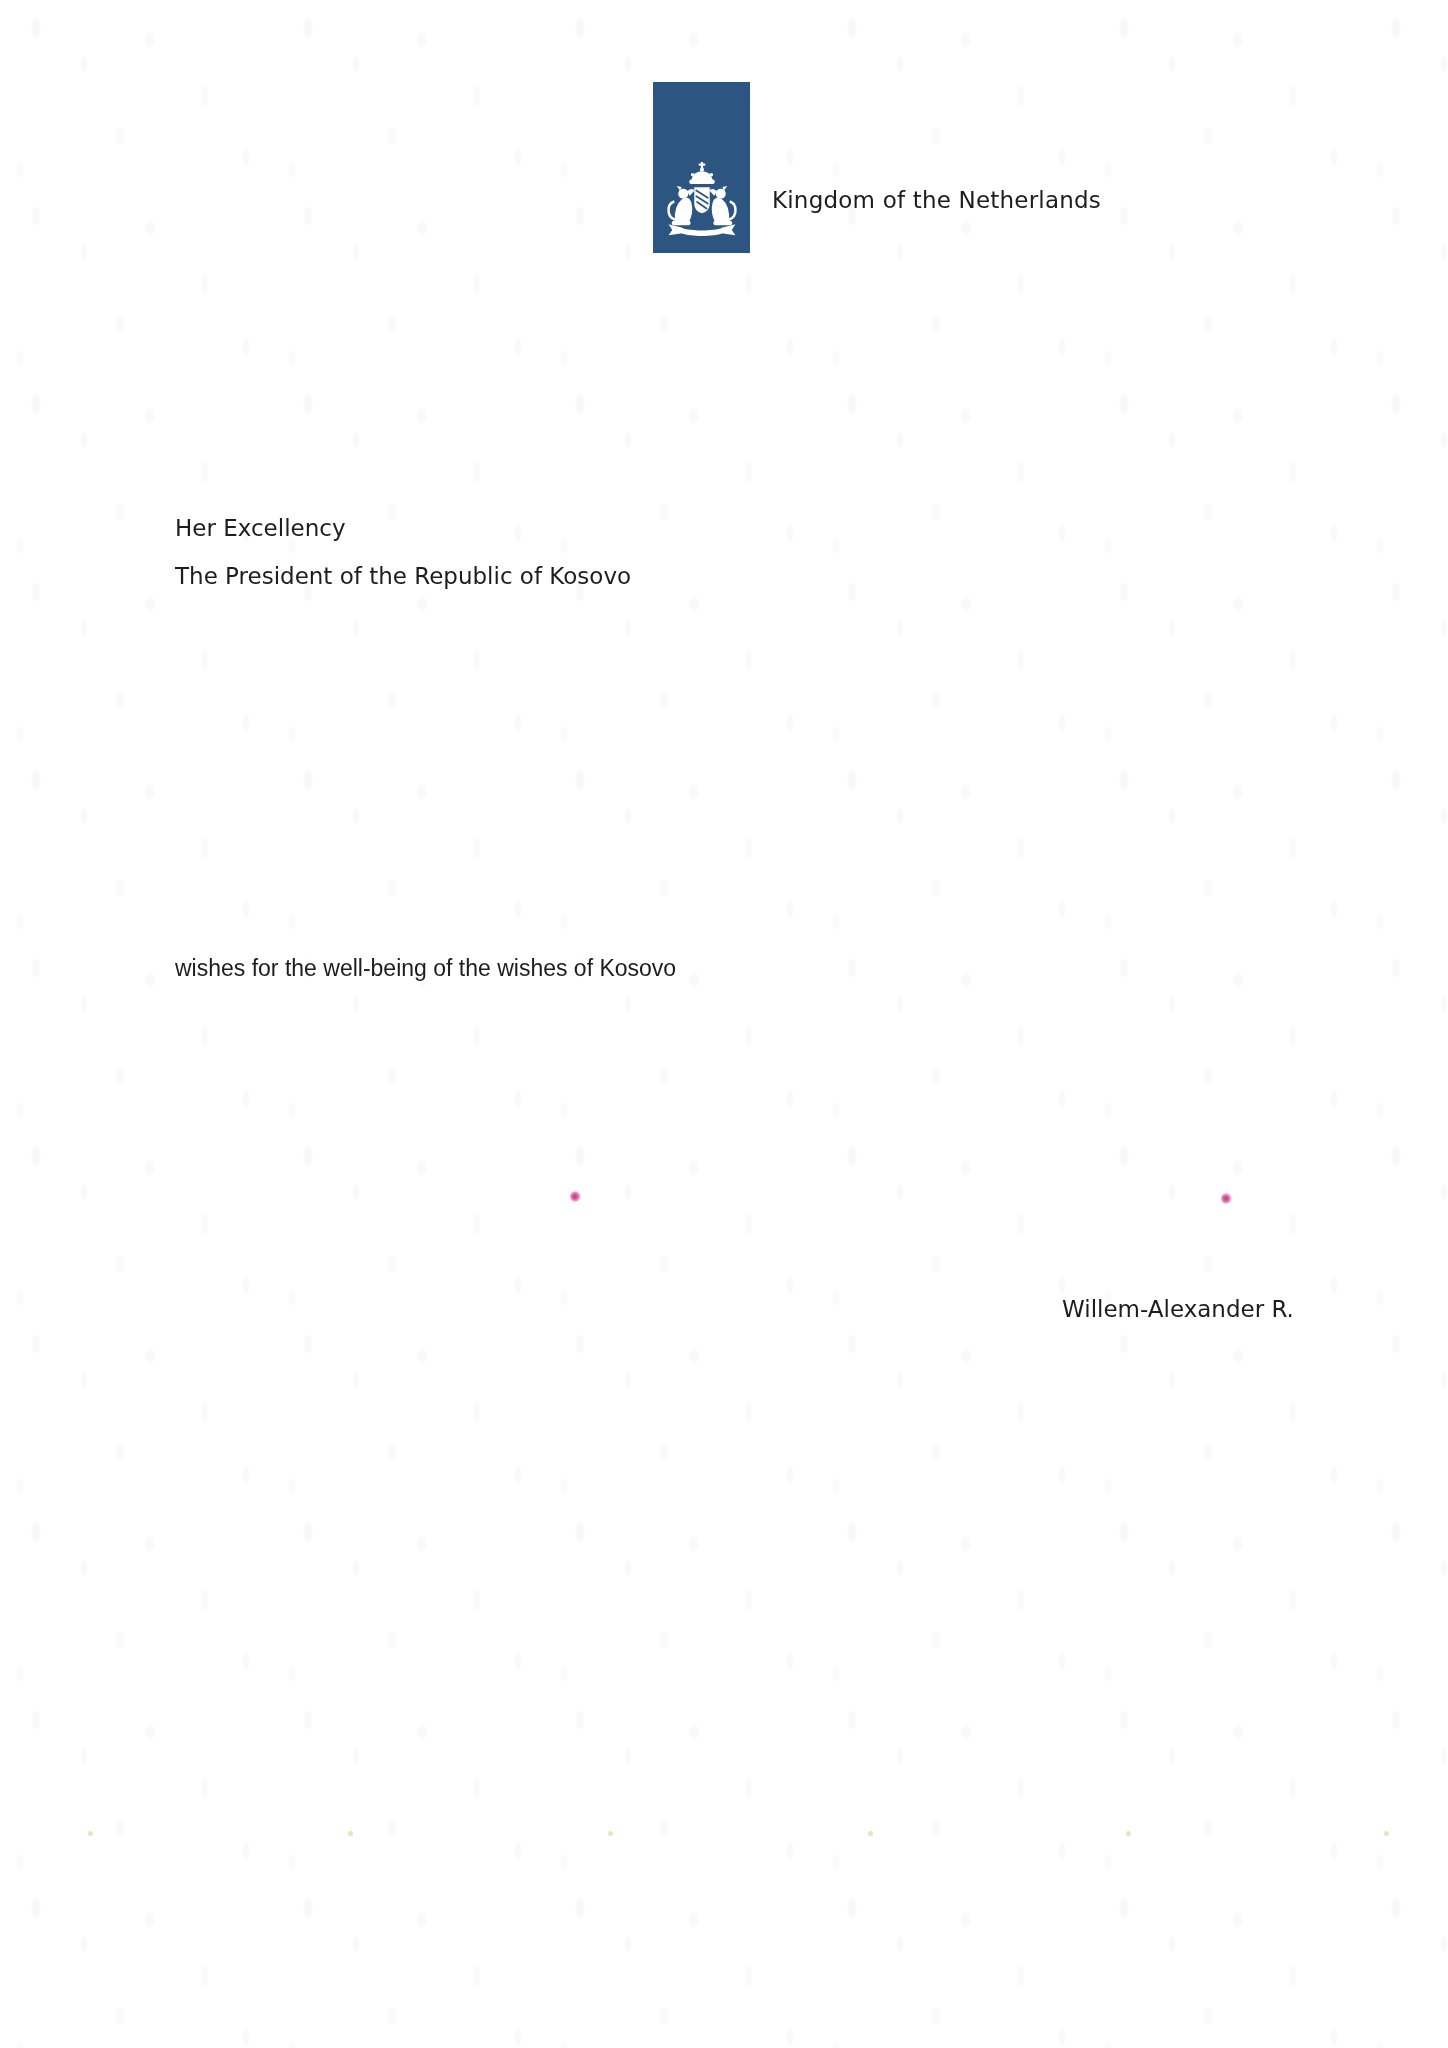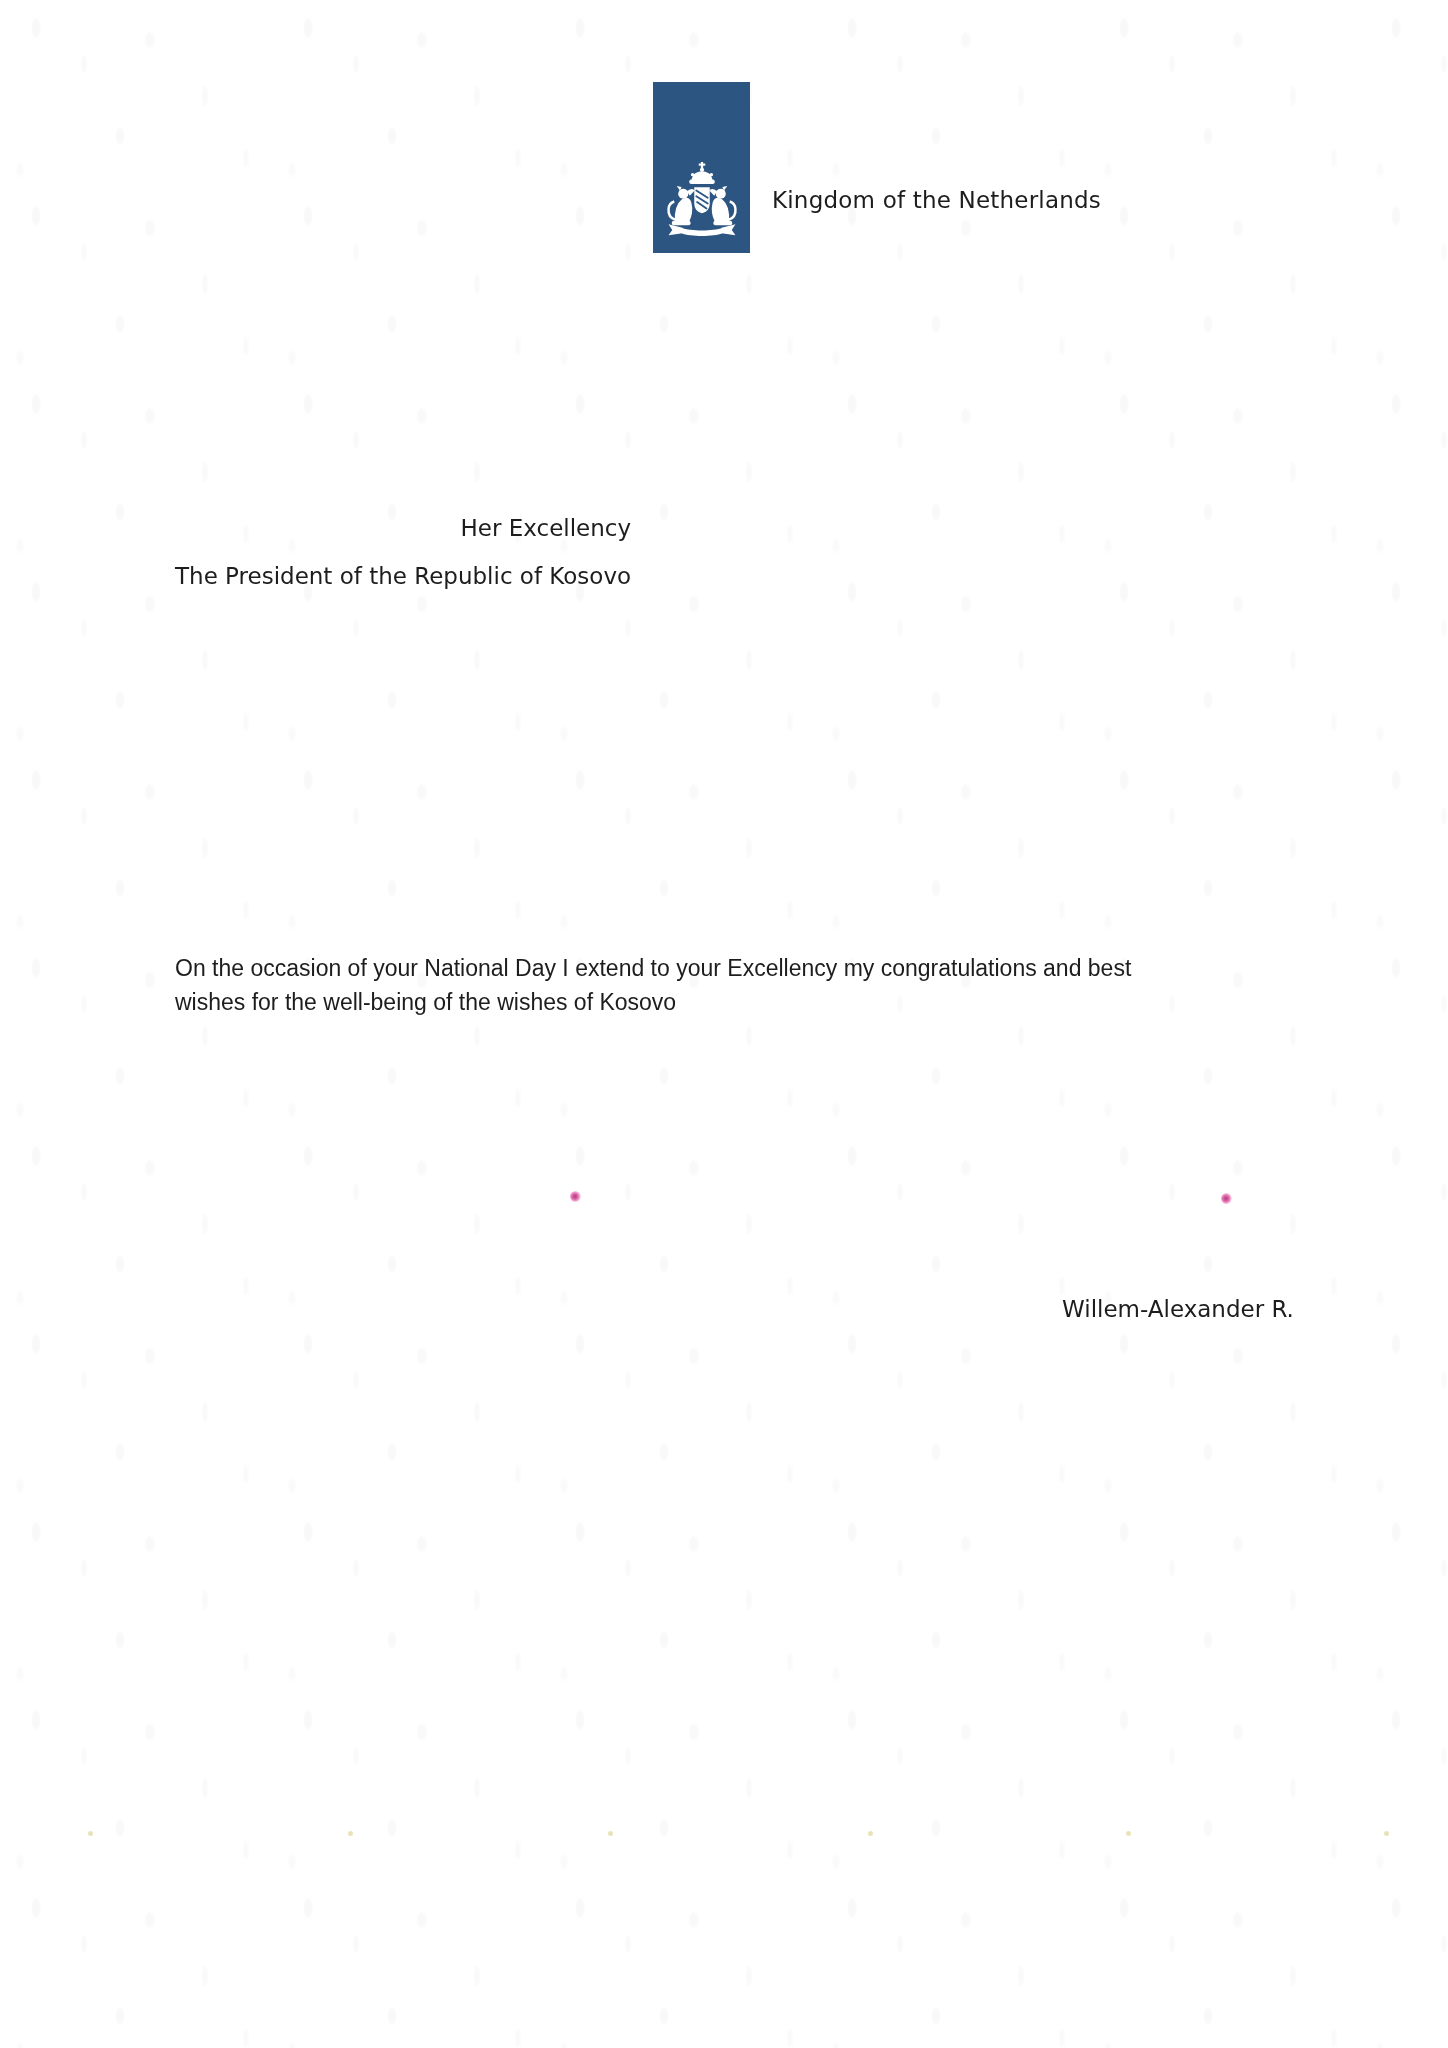--- a/index.html
+++ b/index.html
@@ -58,21 +58,20 @@
   .recipient {
     position: absolute;
     left: 175px;
     top: 514px;
     font-size: 23px;
   }
   .recipient-line {
     line-height: 28px;
     margin-bottom: 20px;
     white-space: nowrap;
-    text-align: right;
   }
   .body-par {
     position: absolute;
     left: 175px;
     top: 951px;
     width: 1085px;
     font-family: "Liberation Sans", sans-serif;
     font-size: 23px;
     line-height: 34px;
   }
@@ -158,21 +157,20 @@
   </div>
 
   <div class="org-name">Kingdom of the Netherlands</div>
 
   <div class="recipient">
     <div class="recipient-line">Her Excellency</div>
     <div class="recipient-line">The President of the Republic of Kosovo</div>
   </div>
 
   <div class="body-par">
-    <div>On the occasion of your National Day I extend to your Excellency my congratulations and best</div>
     <div>wishes for the well-being of the wishes of Kosovo</div>
   </div>
 
   <div class="pink-dot dot1"></div>
   <div class="pink-dot dot2"></div>
 
   <div class="signature">Willem-Alexander R.</div>
 
   <div class="speck" style="left:88px"></div>
   <div class="speck" style="left:348px"></div>

